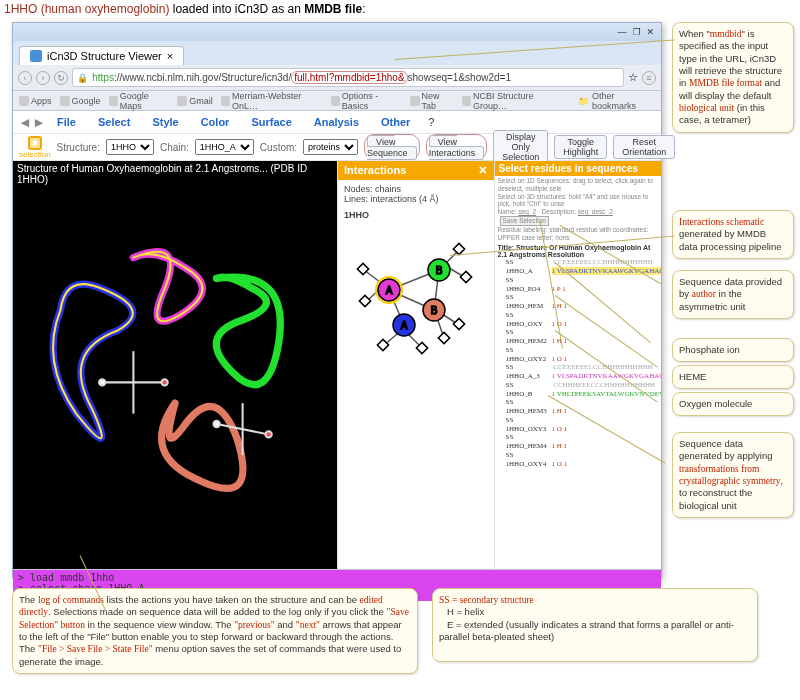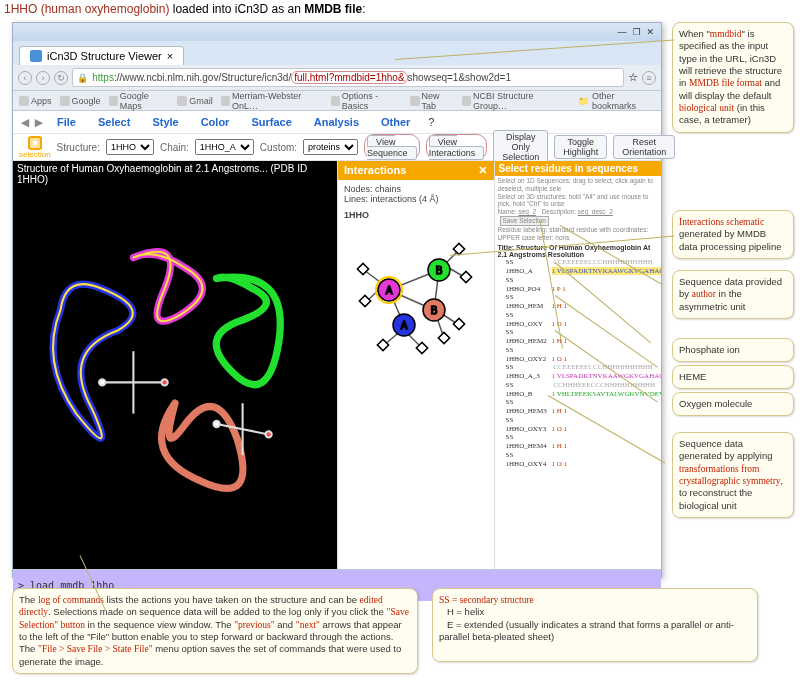--- a/index.html
+++ b/index.html
@@ -49,21 +49,21 @@
   .seq-col .titlelabel { font-weight:bold; font-size:7px; padding:2px 3px 0 3px; color:#333; }
   .seq-row { padding:0 11px; font-family:Liberation Serif, serif; font-size:7px; line-height:1.25; white-space:nowrap; color:#333; }
   .seq-row .lbl { display:inline-block; width:46px; color:#333; }
   .seq-row .ss { color:#aaa; }
   .seq-row .res { }
   .seq-row .res.hl { background:#ffe87a; }
   .seq-row .res.g { color:#22aa22; }
   .seq-row .res.b { color:#3355cc; }
   .seq-row .res.m { color:#cc33bb; }
   .seq-row .o { color:#c04000;text-align:center; }
-  .log { background:#c4b5fd; border-top:1px solid #c0c8d4; padding:10px 5px; font-size:10px; font-family:monospace; color:#333; height:32px; }
+  .log { background:#d946ef; border-top:1px solid #c0c8d4; padding:2px 5px; font-size:10px; font-family:monospace; color:#333; height:32px; }
   .callout { position:absolute; background:#fffdf0; border:1px solid #d6c88c; border-radius:8px; padding:5px 6px; font-size:9.5px; color:#333; line-height:1.3; box-shadow:1px 1px 2px rgba(0,0,0,0.15); }
   .callout .r { color:#c02000;font-family:Liberation Serif, serif; }
   .leader { position:absolute; border-top:1px solid #c0b060; transform-origin:left center; }
 </style>
 </head>
 <body>
 
 <div class="title-row">
   <span class="pdb">1HHO (human oxyhemoglobin)</span><span> loaded into iCn3D as an </span><b>MMDB file</b><span>:</span>
 </div>

